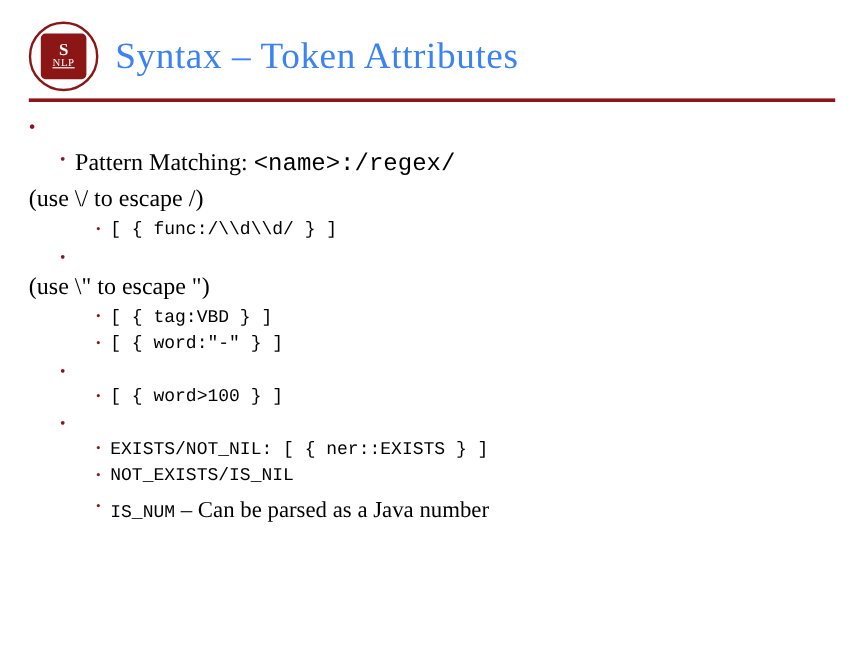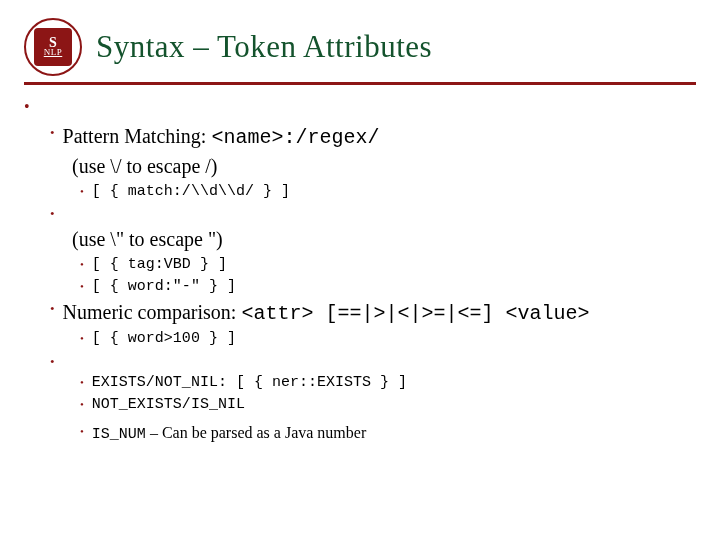--- a/index.html
+++ b/index.html
@@ -52,21 +52,21 @@
     font-size: 14px;
     font-weight: bold;
   }
   .logo-nlp {
     font-size: 9px;
     letter-spacing: 0.5px;
     text-decoration: underline;
   }
   .title {
     font-size: 31px;
-    color: #14532d;
+    color: #3b82f6;
     font-weight: normal;
     letter-spacing: 0.5px;
   }
   ul { list-style: none; }
   .bullet-row {
     display: flex;
     align-items: flex-start;
     gap: 8px;
   }
   .b1 { color: #8c1515; font-size: 16px; line-height: 1.5; }
@@ -76,21 +76,20 @@
     font-size: 23px;
     margin-bottom: 4px;
   }
   .lvl2 {
     font-size: 20px;
     margin-left: 26px;
     margin-bottom: 2px;
   }
   .lvl2-cont {
     font-size: 20px;
-    margin-left: 48px;
     margin-bottom: 2px;
   }
   .lvl3 {
     font-size: 15px;
     margin-left: 56px;
     margin-bottom: 2px;
   }
   .mono {
     font-family: 'Courier New', monospace;
   }
@@ -122,61 +121,58 @@
       <span class="b2">•</span>
       <span class="content-text">
         <span>Pattern Matching: </span><span class="mono">&lt;name&gt;:/regex/</span>
       </span>
     </li>
     <li class="lvl2-cont">
       <span class="content-text">(use \/ to escape /)</span>
     </li>
     <li class="lvl3 bullet-row">
       <span class="b3">•</span>
-      <span class="mono content-text">[ { match:/\\d\\d/ } ]</span>
+      <span class="mono content-text">[ { func:/\\d\\d/ } ]</span>
     </li>
 
     <li class="lvl2 bullet-row">
       <span class="b2">•</span>
     </li>
     <li class="lvl2-cont">
       <span class="content-text">(use \" to escape ")</span>
     </li>
     <li class="lvl3 bullet-row">
       <span class="b3">•</span>
       <span class="mono content-text">[ { tag:VBD } ]</span>
     </li>
     <li class="lvl3 bullet-row">
       <span class="b3">•</span>
       <span class="mono content-text">[ { word:"-" } ]</span>
     </li>
 
     <li class="lvl2 bullet-row">
       <span class="b2">•</span>
-      <span class="content-text">
-        <span>Numeric comparison: </span><span class="mono">&lt;attr&gt; [==|&gt;|&lt;|&gt;=|&lt;=] &lt;value&gt;</span>
-      </span>
     </li>
     <li class="lvl3 bullet-row">
       <span class="b3">•</span>
       <span class="mono content-text">[ { word&gt;100 } ]</span>
     </li>
 
     <li class="lvl2 bullet-row">
       <span class="b2">•</span>
     </li>
     <li class="lvl3 bullet-row">
       <span class="b3">•</span>
       <span class="mono content-text">EXISTS/NOT_NIL: [ { ner::EXISTS } ]</span>
     </li>
     <li class="lvl3 bullet-row">
       <span class="b3">•</span>
       <span class="mono content-text">NOT_EXISTS/IS_NIL</span>
     </li>
     <li class="lvl3 bullet-row" style="margin-top:6px">
       <span class="b3">•</span>
       <span class="content-text">
-        <span class="mono">IS_NUM</span><span style="font-size:16px"> – Can be parsed as a Java number</span>
+        <span class="mono">IS_NUM</span><span style="font-size:19px"> – Can be parsed as a Java number</span>
       </span>
     </li>
 
   </ul>
 </div>
 
 </body></html>

